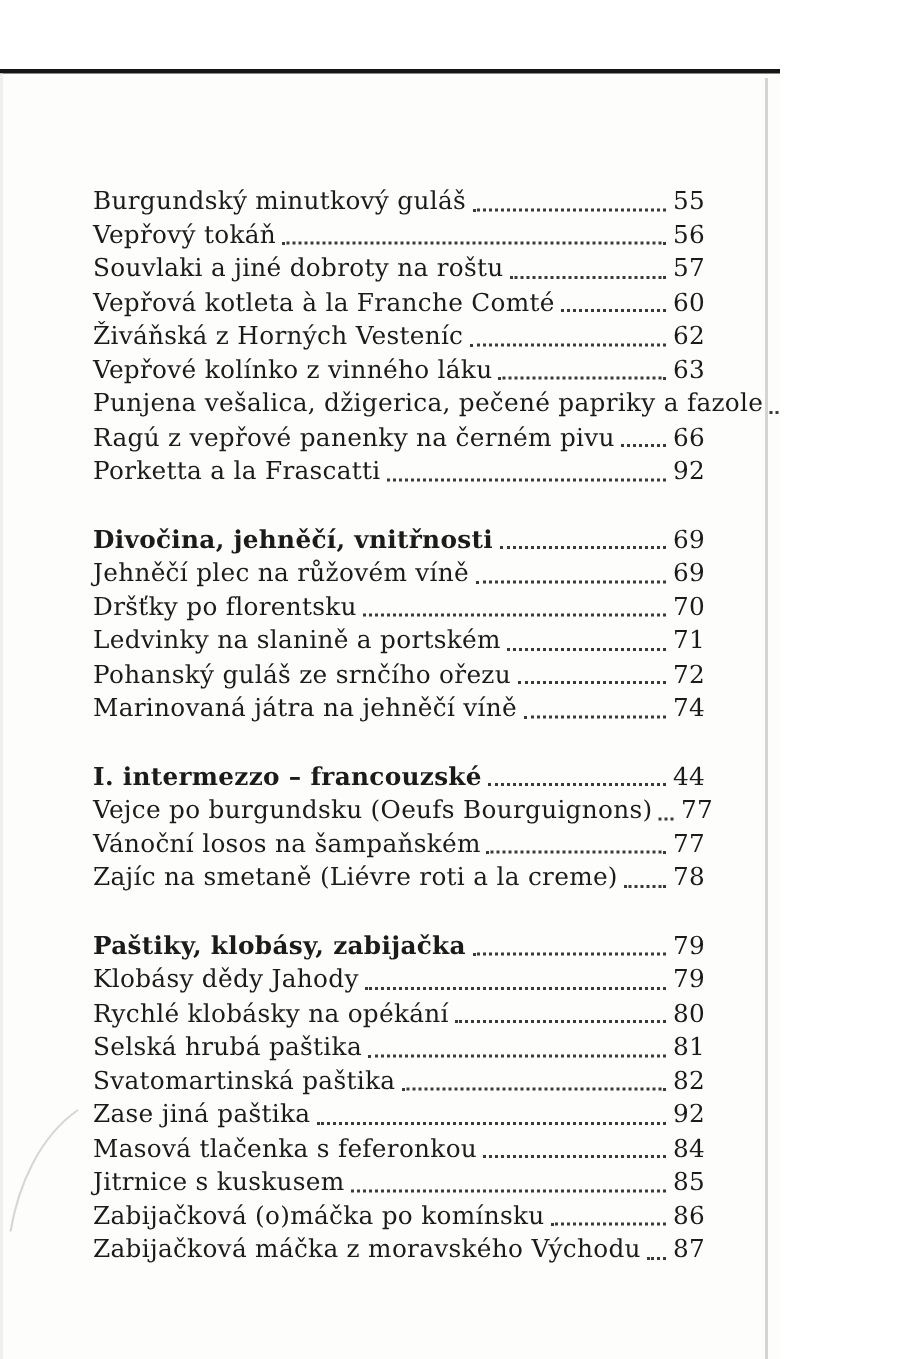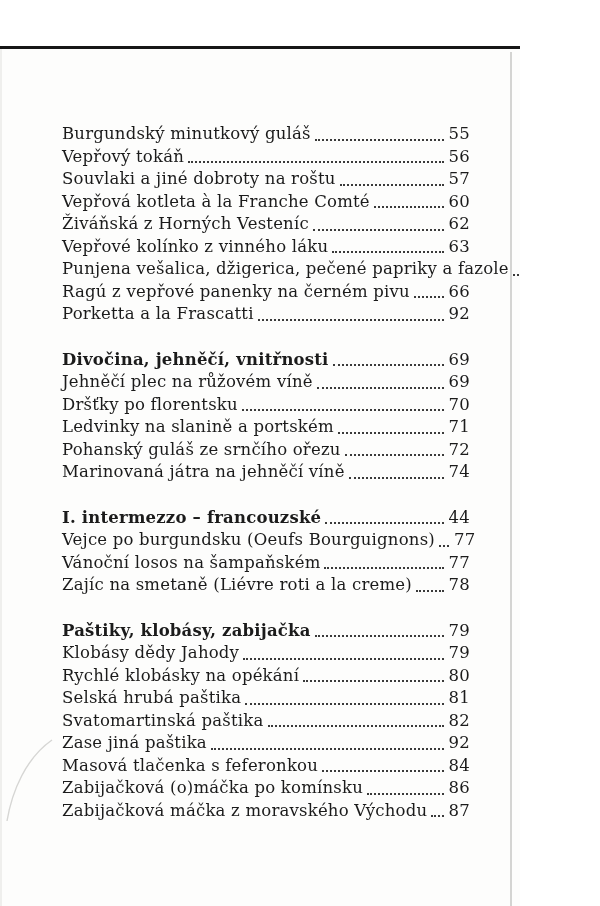--- a/index.html
+++ b/index.html
@@ -237,20 +237,25 @@
     <span class="title">Zase jiná paštika</span>
     <span class="leader"></span>
     <span class="pg">92</span>
   </div>
         <div class="toc-row">
     <span class="title">Masová tlačenka s feferonkou</span>
     <span class="leader"></span>
     <span class="pg">84</span>
   </div>
         <div class="toc-row">
+    <span class="title">Jitrnice s kuskusem</span>
+    <span class="leader"></span>
+    <span class="pg">85</span>
+  </div>
+        <div class="toc-row">
     <span class="title">Zabijačková (o)máčka po komínsku</span>
     <span class="leader"></span>
     <span class="pg">86</span>
   </div>
         <div class="toc-row">
     <span class="title">Zabijačková máčka z moravského Východu</span>
     <span class="leader"></span>
     <span class="pg">87</span>
   </div>
       </div>

